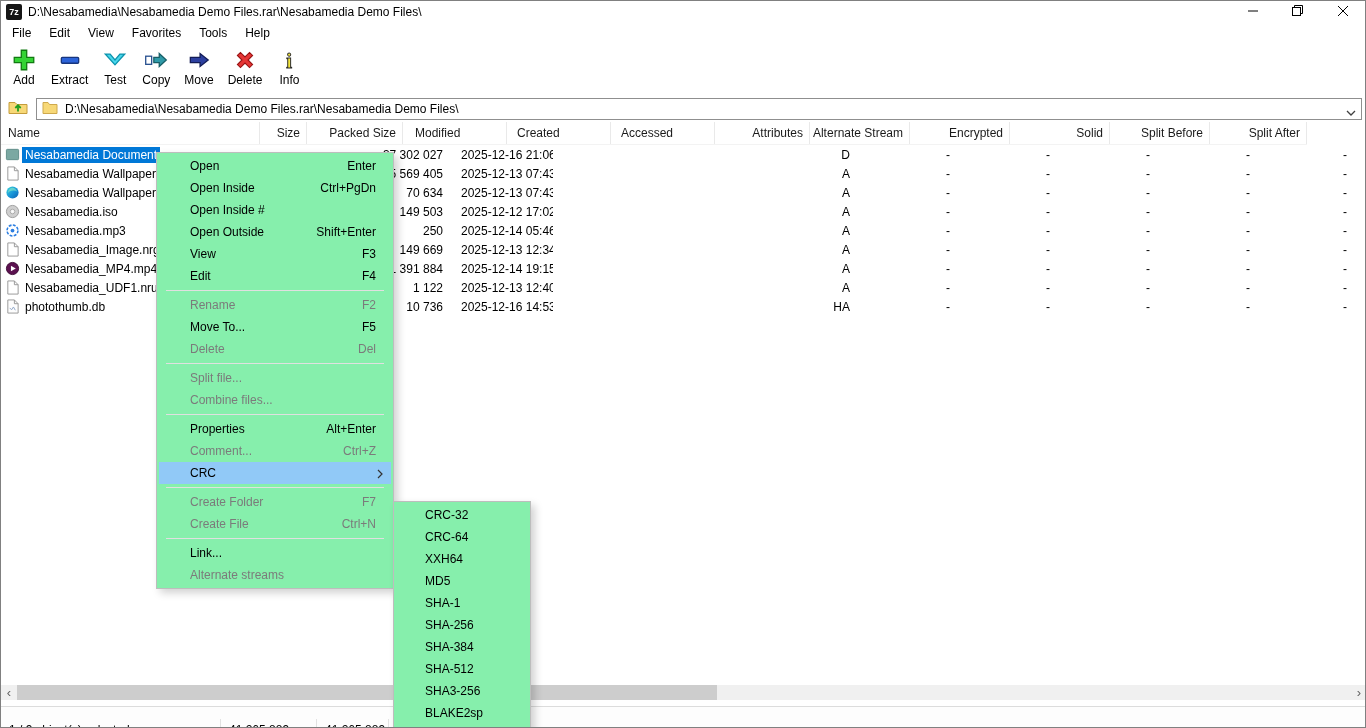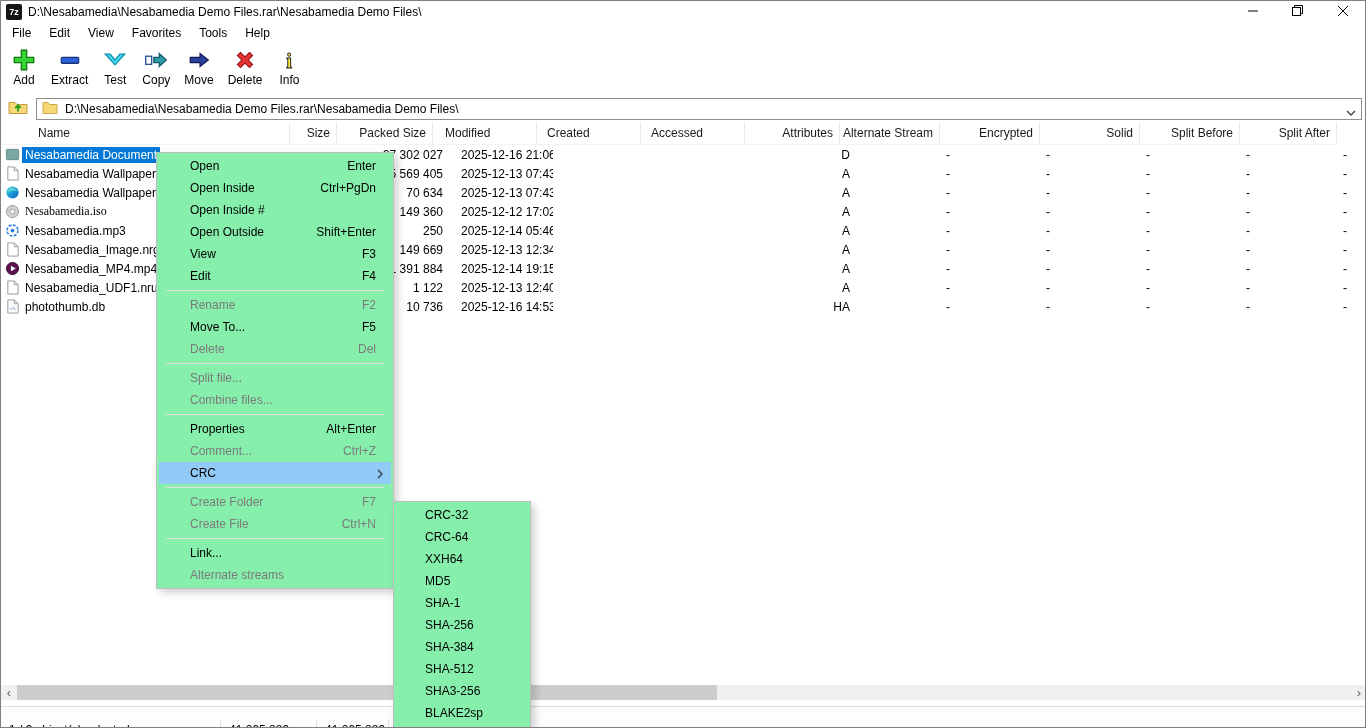--- a/index.html
+++ b/index.html
@@ -173,21 +173,21 @@
             <path d="M1 1.5h5l1.5 2H15v9H1z" fill="#f7d877" stroke="#cfa94d"></path>
           </svg></span>
       <span class="addr-text">D:\Nesabamedia\Nesabamedia Demo Files.rar\Nesabamedia Demo Files\</span>
       <span class="combo-arrow"><svg width="10" height="7" viewBox="0 0 10 7">
             <path d="M1 1l4 4 4-4" fill="none" stroke="#404040" stroke-width="1.3"></path>
           </svg></span>
     </div>
   </div>
 
   <div class="headerrow" id="headers">
-      <div class="hcell" style="width: 259px; padding-left: 7px; margin-left: 30px;">
+      <div class="hcell" style="width: 259px; padding-left: 7px;">
         <span>Name</span>
       </div>
       <div class="hcell r" style="width: 47px;">
         <span>Size</span>
       </div>
       <div class="hcell r" style="width: 96px;">
         <span>Packed Size</span>
       </div>
       <div class="hcell" style="width: 104px; padding-left: 12px;">
         <span>Modified</span>
@@ -333,33 +333,33 @@
           <span>-</span>
         </div>
         <div class="fcell r" style="width: 100px;">
           <span>-</span>
         </div>
         <div class="fcell r" style="width: 97px;">
           <span>-</span>
         </div>
       </div>
       <div class="frow">
-        <div class="fcell namecell" style="width: 305px; font-family: Liberation Serif, serif;">
+        <div class="fcell namecell" style="width: 305px;">
           <span class="icon-cell">
             <svg viewBox="0 0 16 16">
               <circle cx="8" cy="8" r="6.5" fill="#cfcfcf" stroke="#9b9b9b"></circle>
               <circle cx="8" cy="8" r="2.5" fill="#efefef" stroke="#ababab"></circle>
               <circle cx="8" cy="8" r="1" fill="#fff"></circle>
             </svg>
           </span>
           <span class="name-label">Nesabamedia.iso</span>
         </div>
         <div class="fcell r" style="width: 47px;"></div>
         <div class="fcell r" style="width: 96px;">
-          <span>149 360</span>
+          <span>149 503</span>
         </div>
         <div class="fcell" style="width: 104px; padding-left: 12px;">
           <span>2025-12-12 17:02</span>
         </div>
         <div class="fcell" style="width: 104px; padding-left: 10px;"></div>
         <div class="fcell" style="width: 104px; padding-left: 10px;"></div>
         <div class="fcell r" style="width: 95px;">
           <span>A</span>
         </div>
         <div class="fcell r" style="width: 100px;">

